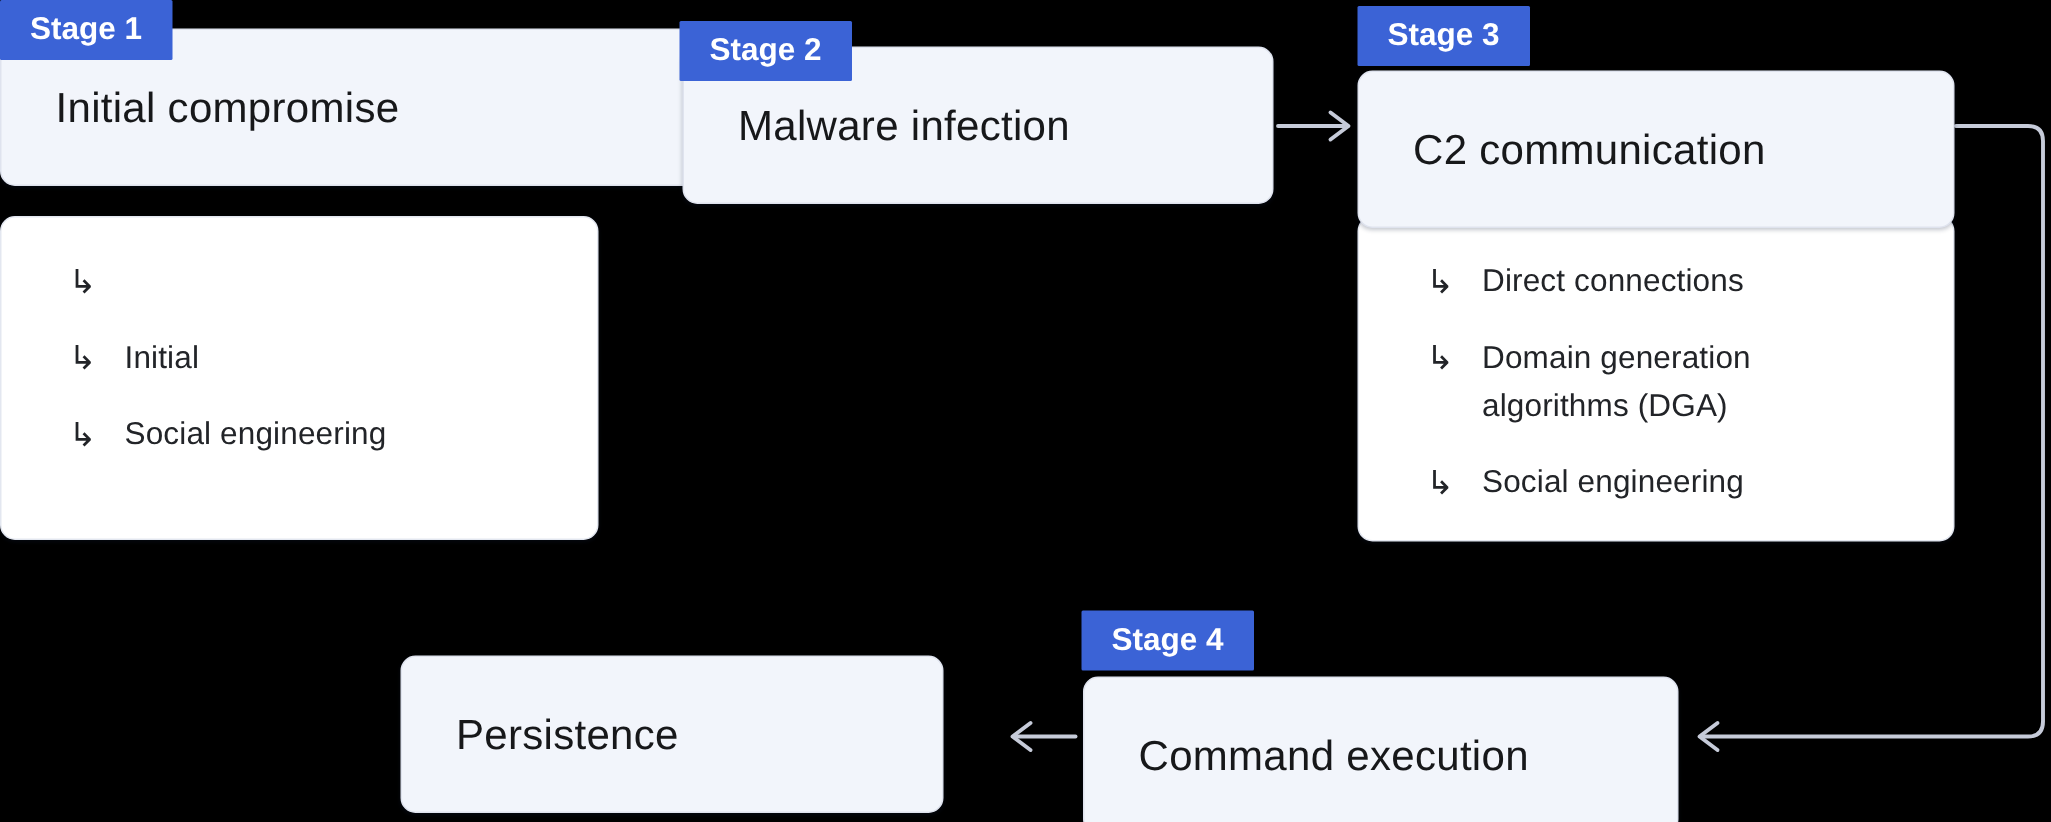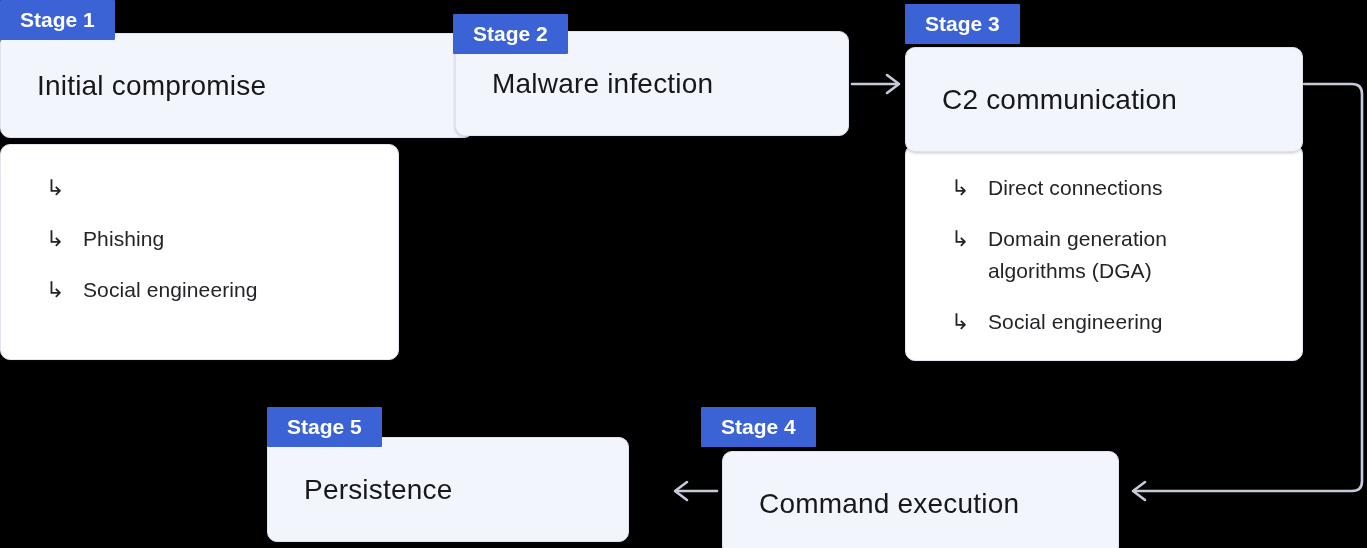--- a/index.html
+++ b/index.html
@@ -126,30 +126,30 @@
       <path d="M1145 482 L1133 491 L1145 500"></path>
     </g>
 
     <g>
       <path d="M717 491 H678"></path>
       <path d="M687 482 L675 491 L687 500"></path>
     </g>
   </svg>
 
   <div class="badge" style="left:0; top:4;">Stage 1</div>
-  <div class="card" style="left:0; top:33px; width:474px;">
+  <div class="card" style="left:0; top:19px; width:474px;">
     <div class="title">Initial compromise</div>
   </div>
   <div class="sublist" style="left:0; top:144px; width:399px; height:216px;">
     <div class="list-item">
       <span class="branch-icon">↳</span>
     </div>
     <div class="list-item">
       <span class="branch-icon">↳</span>
-      <span class="item-label">Phishing</span>
+      <span class="item-label">Initial</span>
     </div>
     <div class="list-item">
       <span class="branch-icon">↳</span>
       <span class="item-label">Social engineering</span>
     </div>
   </div>
 
   <div class="badge" style="left:453px; top:14px;">Stage 2</div>
   <div class="card" style="left:455px; top:31px; width:394px;">
     <div class="title">Malware infection</div>
@@ -167,23 +167,22 @@
     <div class="list-item">
       <span class="branch-icon">↳</span>
       <span class="item-label">Domain generation algorithms (DGA)</span>
     </div>
     <div class="list-item">
       <span class="branch-icon">↳</span>
       <span class="item-label">Social engineering</span>
     </div>
   </div>
 
-  <div class="badge" style="left:267px; top:407px;">Stage 5</div>
   <div class="card" style="left:267px; top:437px; width:362px;">
     <div class="title">Persistence</div>
   </div>
 
-  <div class="badge" style="left:701px; top:407px;">Stage 4</div>
+  <div class="badge" style="left:721px; top:407px;">Stage 4</div>
   <div class="card" style="left:722px; top:427px; width:397px;margin-top:24px;">
     <div class="title">Command execution</div>
   </div>
 
 </div>
 
 </body></html>

